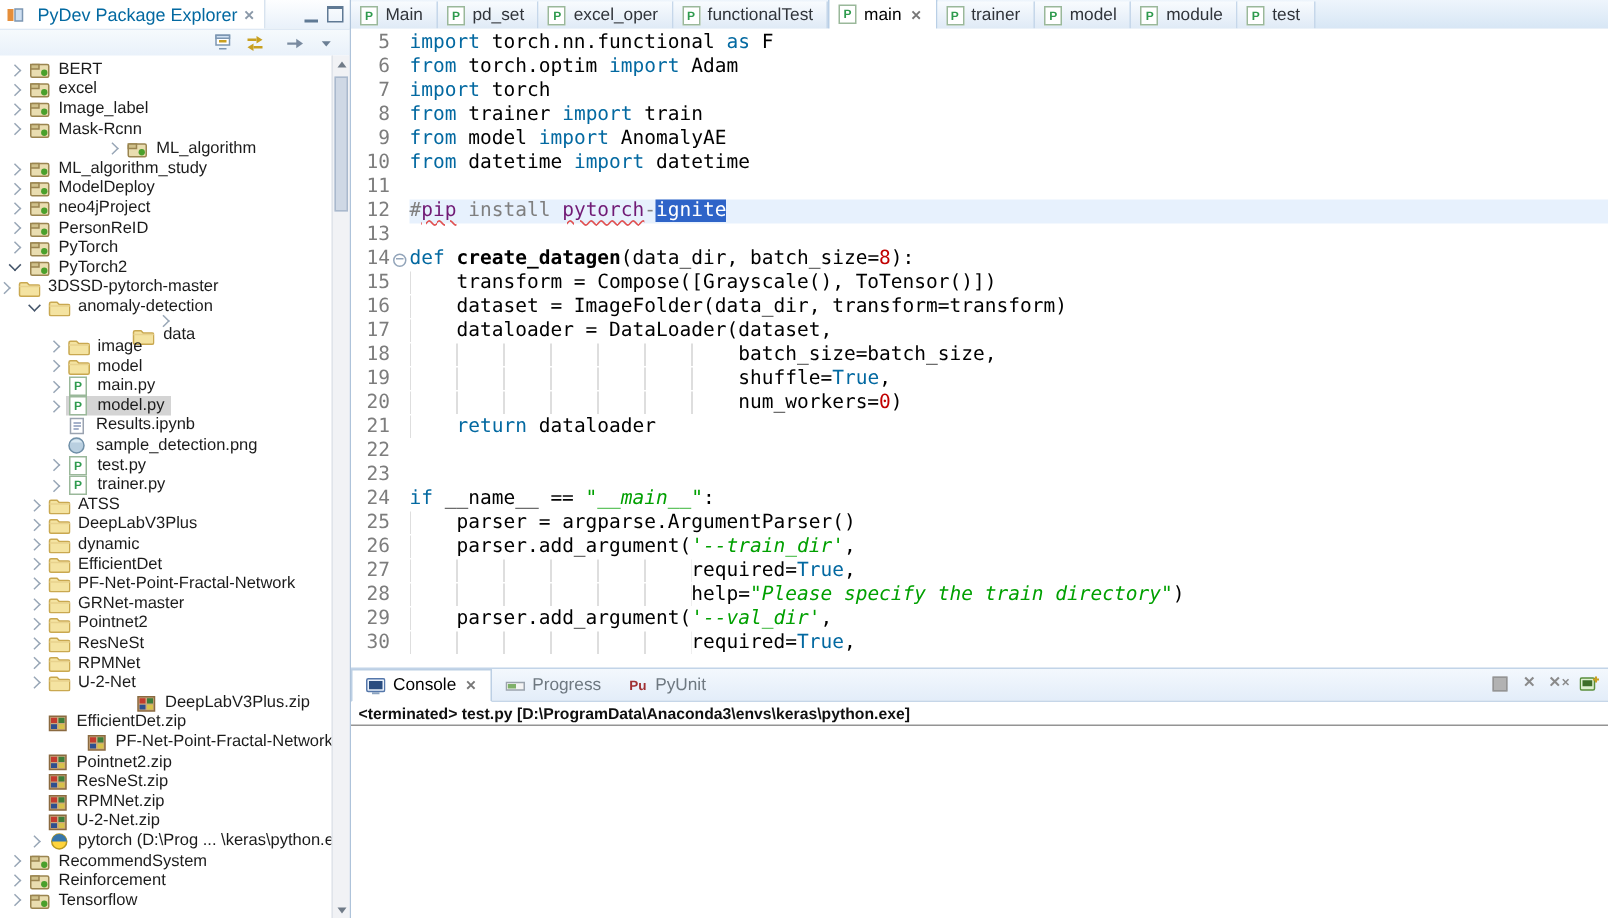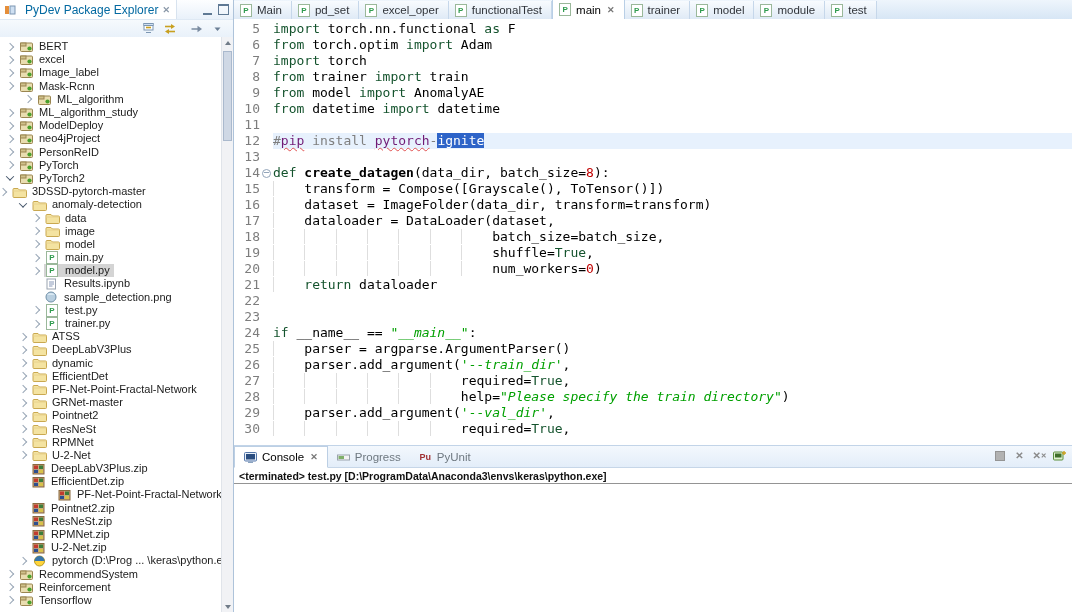--- a/index.html
+++ b/index.html
@@ -52,21 +52,21 @@
 
   .code{position:absolute;top:19px;left:0;right:0;bottom:166px;background:#fff;overflow:hidden;
         font-family:"DejaVu Sans Mono",monospace;font-size:13px;line-height:16px;padding-top:2px}
   .cl{display:flex;height:16px;white-space:pre}
   .ln{width:26px;text-align:right;color:#7d7d7d;flex:none}
   .fold{width:13px;flex:none;display:flex;align-items:center;justify-content:center}
   .foldmark{width:7px;height:7px;border:1px solid #93a5ba;border-radius:50%;position:relative;background:#fff}
   .foldmark::after{content:"";position:absolute;left:1px;right:1px;top:2.4px;border-top:1px solid #93a5ba}
   .ct{flex:1}
   .cl.hl .ct{background:#e7f1fd}
-  .tk-k{color:#14532d}
+  .tk-k{color:#0369a1}
   .tk-p{color:#000}
   .tk-s{color:#00a000;font-style:italic}
   .tk-n{color:#c00000}
   .tk-c{color:#7f7f7f}
   .tk-ce{color:#701a75;text-decoration:underline wavy #e05050;text-decoration-thickness:1px;text-underline-offset:2px}
   .tk-sel{background:#2e64c8;color:#fff}
   .tk-f{color:#000;font-weight:bold}
   .tk-i{background-image:repeating-linear-gradient(to right,#dedede 0,#dedede 1px,transparent 1px,transparent 4ch)}
 
   
@@ -181,21 +181,21 @@
             <span class="ticon">
               <svg width="15" height="13">
                 <rect x="1.5" y="3" width="12" height="8.5" rx="1" fill="#e9ddb0" stroke="#9a8550"></rect>
                 <rect x="1.5" y="3" width="5.5" height="3" fill="#cfc08a" stroke="#9a8550"></rect>
                 <circle cx="10.5" cy="8.5" r="2.1" fill="#4aa02c"></circle>
               </svg>
             </span>
             <span class="tlabel">Mask-Rcnn</span>
           </span>
         </div>
-        <div class="trow" style="padding-left: 25px;">
+        <div class="trow" style="padding-left: 25px; justify-content: center;">
           <span class="chev "></span>
           <span class="selwrap">
             <span class="ticon">
               <svg width="15" height="13">
                 <rect x="1.5" y="3" width="12" height="8.5" rx="1" fill="#e9ddb0" stroke="#9a8550"></rect>
                 <rect x="1.5" y="3" width="5.5" height="3" fill="#cfc08a" stroke="#9a8550"></rect>
                 <circle cx="10.5" cy="8.5" r="2.1" fill="#4aa02c"></circle>
               </svg>
             </span>
             <span class="tlabel">ML_algorithm</span>
@@ -296,21 +296,21 @@
           <span class="selwrap">
             <span class="ticon">
               <svg width="15" height="12">
                 <path d="M1 3.5 q0 -1 1 -1 h4 l1.5 1.5 h6 q1 0 1 1 v5.5 q0 1 -1 1 h-11.5 q-1 0 -1 -1 z" fill="#f4e3a1" stroke="#c9a850"></path>
                 <path d="M1 5 h13.5" stroke="#e8d28e"></path>
               </svg>
             </span>
             <span class="tlabel">anomaly-detection</span>
           </span>
         </div>
-        <div class="trow" style="padding-left: 33px;">
+        <div class="trow" style=" flex-direction: column;">
           <span class="chev "></span>
           <span class="selwrap">
             <span class="ticon">
               <svg width="15" height="12">
                 <path d="M1 3.5 q0 -1 1 -1 h4 l1.5 1.5 h6 q1 0 1 1 v5.5 q0 1 -1 1 h-11.5 q-1 0 -1 -1 z" fill="#f4e3a1" stroke="#c9a850"></path>
                 <path d="M1 5 h13.5" stroke="#e8d28e"></path>
               </svg>
             </span>
             <span class="tlabel">data</span>
           </span>
@@ -514,21 +514,21 @@
           <span class="selwrap">
             <span class="ticon">
               <svg width="15" height="12">
                 <path d="M1 3.5 q0 -1 1 -1 h4 l1.5 1.5 h6 q1 0 1 1 v5.5 q0 1 -1 1 h-11.5 q-1 0 -1 -1 z" fill="#f4e3a1" stroke="#c9a850"></path>
                 <path d="M1 5 h13.5" stroke="#e8d28e"></path>
               </svg>
             </span>
             <span class="tlabel">U-2-Net</span>
           </span>
         </div>
-        <div class="trow" style="padding-left: 20px;">
+        <div class="trow" style="padding-left: 36px; gap: 43px;">
           <span class="chev blank"></span>
           <span class="selwrap">
             <span class="ticon">
               <svg width="13" height="12">
                 <rect x="1" y="1.5" width="11" height="9.5" fill="#caa87e" stroke="#8a6a40"></rect>
                 <rect x="2" y="2.5" width="4" height="3.5" fill="#c23b2e"></rect>
                 <rect x="7" y="2.5" width="4" height="3.5" fill="#3d7d3a"></rect>
                 <rect x="2" y="6.8" width="4" height="3.2" fill="#2e4f8f"></rect>
                 <rect x="7" y="6.8" width="4" height="3.2" fill="#d8c24a"></rect>
               </svg>

